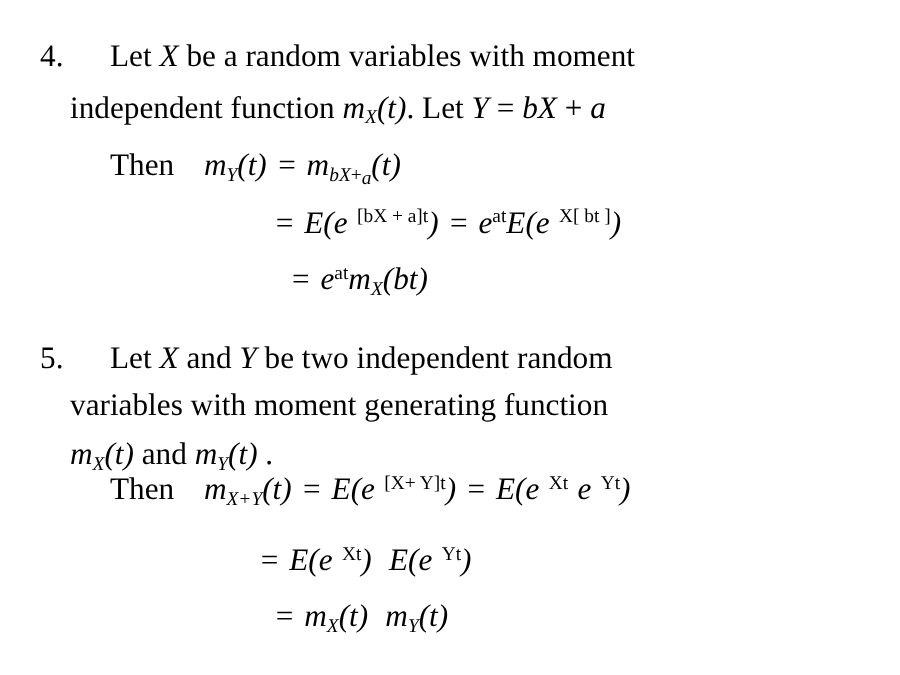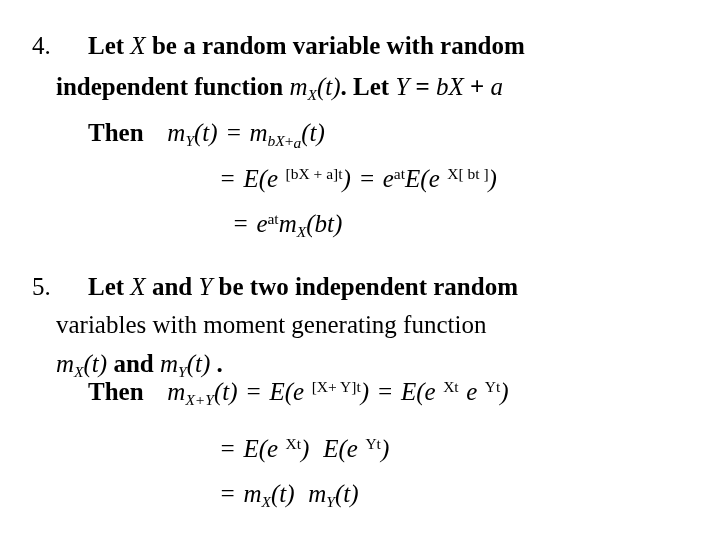--- a/index.html
+++ b/index.html
@@ -25,21 +25,21 @@
     line-height: 1;
   }
   .num {
     position: absolute;
     font-size: 25px;
     line-height: 1;
   }
 
   
   .it { font-style: italic; }
-  .up { font-style: normal; font-weight: bold; }
+  .up { font-style: normal; }
 
   
   sub.m {
     font-style: italic;
     font-size: 0.62em;
     vertical-align: -0.30em;
     line-height: 0;
   }
   sup.m {
     font-size: 0.62em;
@@ -70,21 +70,21 @@
   .sp3 { display: inline-block; width: 0.95em; }
 </style>
 </head>
 <body>
 
 <div id="slide">
 
   <div class="num" style="left:32px; top:33px;">4.</div>
 
   <div class="line" style="left:88px; top:33px;">
-    <span class="up">Let </span><span class="it">X</span><span class="up"> be a random variable with random</span>
+    <span class="up">Let </span><span class="it">X</span><span class="up"> be a random variables with moment</span>
   </div>
 
   <div class="line" style="left:56px; top:74px;">
     <span class="up">independent function </span><span class="it">m</span><sub class="m">X</sub><span class="it">(t)</span><span class="up">. Let </span><span class="it">Y</span><span class="up"> = </span><span class="it">b</span><span class="it">X</span><span class="up"> + </span><span class="it">a</span>
   </div>
 
   <div class="line" style="left:88px; top:120px;">
     <span class="up">Then</span><span class="sp3"></span><span class="it">m</span><sub class="m">Y</sub><span class="it">(t)</span><span class="sp"></span><span class="it">=</span><span class="sp"></span><span class="it">m</span><sub class="m">bX</sub><sub class="mu">+</sub><sub class="low">a</sub><span class="it">(t)</span>
   </div>
 
@@ -105,21 +105,21 @@
   <div class="line" style="left:56px; top:312px;">variables with moment generating function</div>
 
   <div class="line" style="left:56px; top:351px;">
     <span class="it">m</span><sub class="m">X</sub><span class="it">(t)</span><span class="up"> and </span><span class="it">m</span><sub class="m">Y</sub><span class="it">(t)</span><span class="up"> .</span>
   </div>
 
   <div class="line" style="left:88px; top:379px;">
     <span class="up">Then</span><span class="sp3"></span><span class="it">m</span><sub class="m">X+</sub><sub class="m">Y</sub><span class="it">(t)</span><span class="sp"></span><span class="it">=</span><span class="sp"></span><span class="it">E</span><span class="it">(</span><span class="it">e</span><span class="sp"></span><sup class="mu">[X+ Y]t</sup><span class="it">)</span><span class="sp"></span><span class="it">=</span><span class="sp"></span><span class="it">E</span><span class="it">(</span><span class="it">e</span><span class="sp"></span><sup class="mu">Xt</sup><span class="sp"></span><span class="it">e</span><span class="sp"></span><sup class="mu">Yt</sup><span class="it">)</span>
   </div>
 
-  <div class="line" style="left:219px; top:436px;text-align:right;">
+  <div class="line" style="left:207px; top:436px;text-align:right;">
     <span class="it">=</span><span class="sp"></span><span class="it">E</span><span class="it">(</span><span class="it">e</span><span class="sp"></span><sup class="mu">Xt</sup><span class="it">)</span><span class="sp2"></span><span class="it">E</span><span class="it">(</span><span class="it">e</span><span class="sp"></span><sup class="mu">Yt</sup><span class="it">)</span>
   </div>
 
   <div class="line" style="left:219px; top:481px;">
     <span class="it">=</span><span class="sp"></span><span class="it">m</span><sub class="m">X</sub><span class="it">(t)</span><span class="sp2"></span><span class="it">m</span><sub class="m">Y</sub><span class="it">(t)</span>
   </div>
 
 </div>
 
 </body></html>

